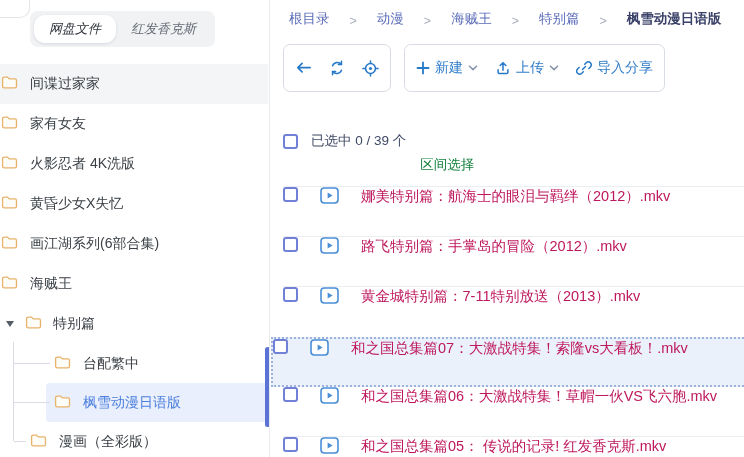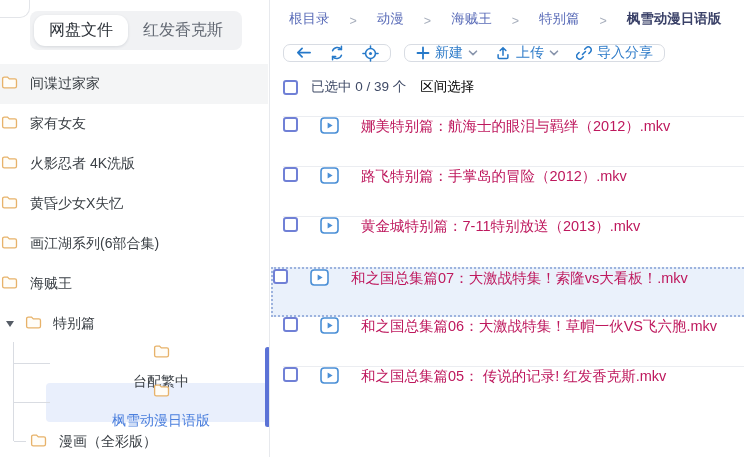--- a/index.html
+++ b/index.html
@@ -6,57 +6,57 @@
   html,body { width:744px; height:457px; overflow:hidden; background:#fff;
     font-family:"Liberation Sans","DejaVu Sans",sans-serif; position:relative; }
 
   
   .sidebar { position:absolute; left:0; top:0; width:270px; height:457px;
     border-right:1px solid #e7e9ed; background:#fff; overflow:hidden; }
   .corner { position:absolute; left:0; top:-1px; width:30px; height:19px;
     border-bottom:1px solid #e3e5e9; border-right:1px solid #e3e5e9; border-radius:0 0 10px 0; }
   .tabs { position:absolute; left:30px; top:11px; display:flex; background:#f1f2f4;
     border-radius:8px; padding:4px; }
-  .tab { padding:5px 15px; font-size:16px; color:#646a74; border-radius:11px; white-space:nowrap; cursor:pointer; }
+  .tab { padding:5px 15px; font-size:13px; color:#646a74; border-radius:11px; white-space:nowrap; cursor:pointer;font-style:italic; }
   .tab.active { background:#fff; color:#2e333a; box-shadow:0 1px 3px rgba(20,30,60,.12); }
 
   .tree { position:absolute; top:64px; left:0; right:1px; }
   .titem { display:flex; align-items:center; height:40px; padding-left:1px;
     font-size:14px; color:#3b4046; gap:12px; white-space:nowrap; cursor:pointer; }
   .titem.hover { background:#f4f5f6; }
   .titem.l1 { padding-left:6px; gap:11px; }
   .titem.l1c { padding-left:30px; }
-  .titem.l2 { padding-left:54px; height:39px;flex-direction:column; }
+  .titem.l2 { padding-left:54px; height:39px; }
   .titem.l2.sel { margin-left:46px; padding-left:8px; background:#e9effc;
     border-radius:4px; color:#4b7fdd; }
   .caret { width:0; height:0; border-left:4.5px solid transparent;
     border-right:4.5px solid transparent; border-top:6px solid #565c66; flex:none; }
   .vline { position:absolute; left:13px; top:278px; height:99px; border-left:1px solid #d9dce2; }
   .stub  { position:absolute; left:14px; border-top:1px solid #d9dce2; }
   .stub1 { top:299px; width:36px; } .stub2 { top:338px; width:36px; } .stub3 { top:377px; width:12px; }
   .thumb { position:absolute; left:265px; top:347px; width:5px; height:80px;
     background:#5b72d6; border-radius:3px; }
 
   
   .main { position:absolute; left:271px; top:0; right:0; bottom:0; padding:10px 0 0 12px; }
   .breadcrumb { display:flex; gap:20px; align-items:flex-end; font-size:13.5px; margin-left:6px; }
   .bc-link { color:#5a6cb8; cursor:pointer; }
   .bc-sep  { color:#a7aebc; font-size:12.5px; }
   .bc-cur  { color:#3a4168; font-weight:600; }
 
   .toolbar { display:flex; gap:13px; margin-top:16px; }
   .tgroup { display:flex; align-items:center; border:1px solid #d8dce3; border-radius:7px;
-    height:18px; padding:0 11px; gap:17px; background:#fff; }
+    height:48px; padding:0 11px; gap:17px; background:#fff; }
   .tbtn { display:flex; align-items:center; gap:5px; color:#2f7cc9; font-size:14px;
     cursor:pointer; white-space:nowrap; }
   .tbtn svg { display:block; }
 
   .selbar { display:flex; align-items:center; gap:13px; margin-top:16px;
-    padding-bottom:20px; border-bottom:1px solid #ebedf1; font-size:13.5px; color:#3f4a66; }
-  .range { color:#000000; margin-left:1px; cursor:pointer; }
+    padding-bottom:12px; border-bottom:1px solid #ebedf1; font-size:13.5px; color:#3f4a66; }
+  .range { color:#15803d; margin-left:1px; cursor:pointer;margin-top:48px; }
 
   .row { display:flex; gap:22px; height:50px;
     border-bottom:1px solid #ebedf1; font-size:14.5px; color:#be185d; cursor:pointer; }
   .row.nb { border-bottom:none; }
   .row.sel { border:2px dotted #9db3de; border-right:none; background:#eaf1fb;
     margin-left:-12px; }
   .fname { white-space:nowrap; }
 
   .cb { width:15px; height:15px; border:2px solid #7080d6; border-radius:3px;
     background:#fff; flex:none; cursor:pointer; }

